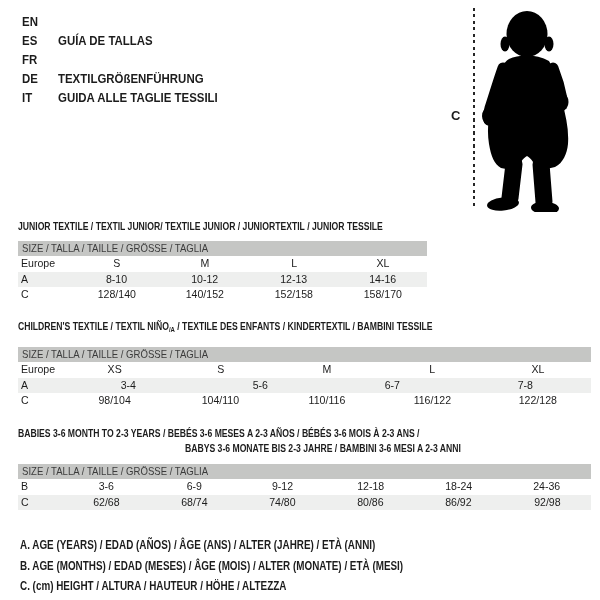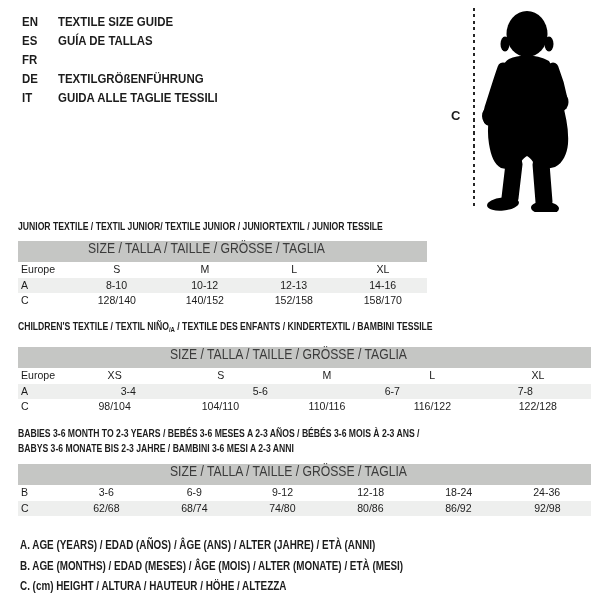--- a/index.html
+++ b/index.html
@@ -26,52 +26,51 @@
 
   
   .dash-line{
     position:absolute;left:473px;top:8px;width:2px;height:198px;
     background:repeating-linear-gradient(to bottom,#262626 0 3px,transparent 3px 6.5px);
   }
   .c-label{position:absolute;left:451px;top:108px;font-size:13px;font-weight:bold;}
   .baby-svg{position:absolute;left:479px;top:6px;}
 
   
-  .sec-title{position:absolute;left:18px;font-size:11.5px;font-weight:bold;line-height:15px;}
+  .sec-title{position:absolute;left:18px;font-size:11.5px;font-weight:bold;line-height:15px;text-align:right;}
   #title1{top:219px;}
   #title2{top:319px;}
   #title3{top:426px;}
   .sub-a{font-size:8px;vertical-align:-2px;}
 
   
   .sizetable{position:absolute;left:18px;}
   #table1{top:241px;width:409px;}
   #table2{top:347px;width:573px;}
   #table3{top:464px;width:573px;}
-  .thead{height:21px;line-height:15px;background:var(--hdr-bg);font-size:14px;color:#3b3b3b;padding-left:4px;box-sizing:border-box;text-align:center;}
+  .thead{height:15px;line-height:15px;background:var(--hdr-bg);font-size:11px;color:#3b3b3b;padding-left:4px;box-sizing:border-box;}
   .trow{display:flex;height:15.5px;line-height:15.5px;font-size:11.5px;}
   .trow.stripe{background:var(--stripe-bg);}
   .rlabel{padding-left:3px;box-sizing:border-box;}
   #table1 .rlabel{width:54px;}
   #table2 .rlabel,#table3 .rlabel{width:44px;}
   .cell{flex:1;text-align:center;}
 
   
   .notes{position:absolute;left:20px;top:535px;font-size:13px;font-weight:bold;}
   .note-line{height:20.5px;line-height:20.5px;}
 </style>
 </head>
 <body>
 
 <div id="page">
 
   <div class="lang">
     <div class="lang-row">
       <span class="lang-code"><span class="condL">EN</span></span>
-      <span><span class="condL">TEXTILE SIZE GUIDE</span></span>
     </div>
     <div class="lang-row">
       <span class="lang-code"><span class="condL">ES</span></span>
       <span><span class="condL">GUÍA DE TALLAS</span></span>
     </div>
     <div class="lang-row">
       <span class="lang-code"><span class="condL">FR</span></span>
     </div>
     <div class="lang-row">
       <span class="lang-code"><span class="condL">DE</span></span>

